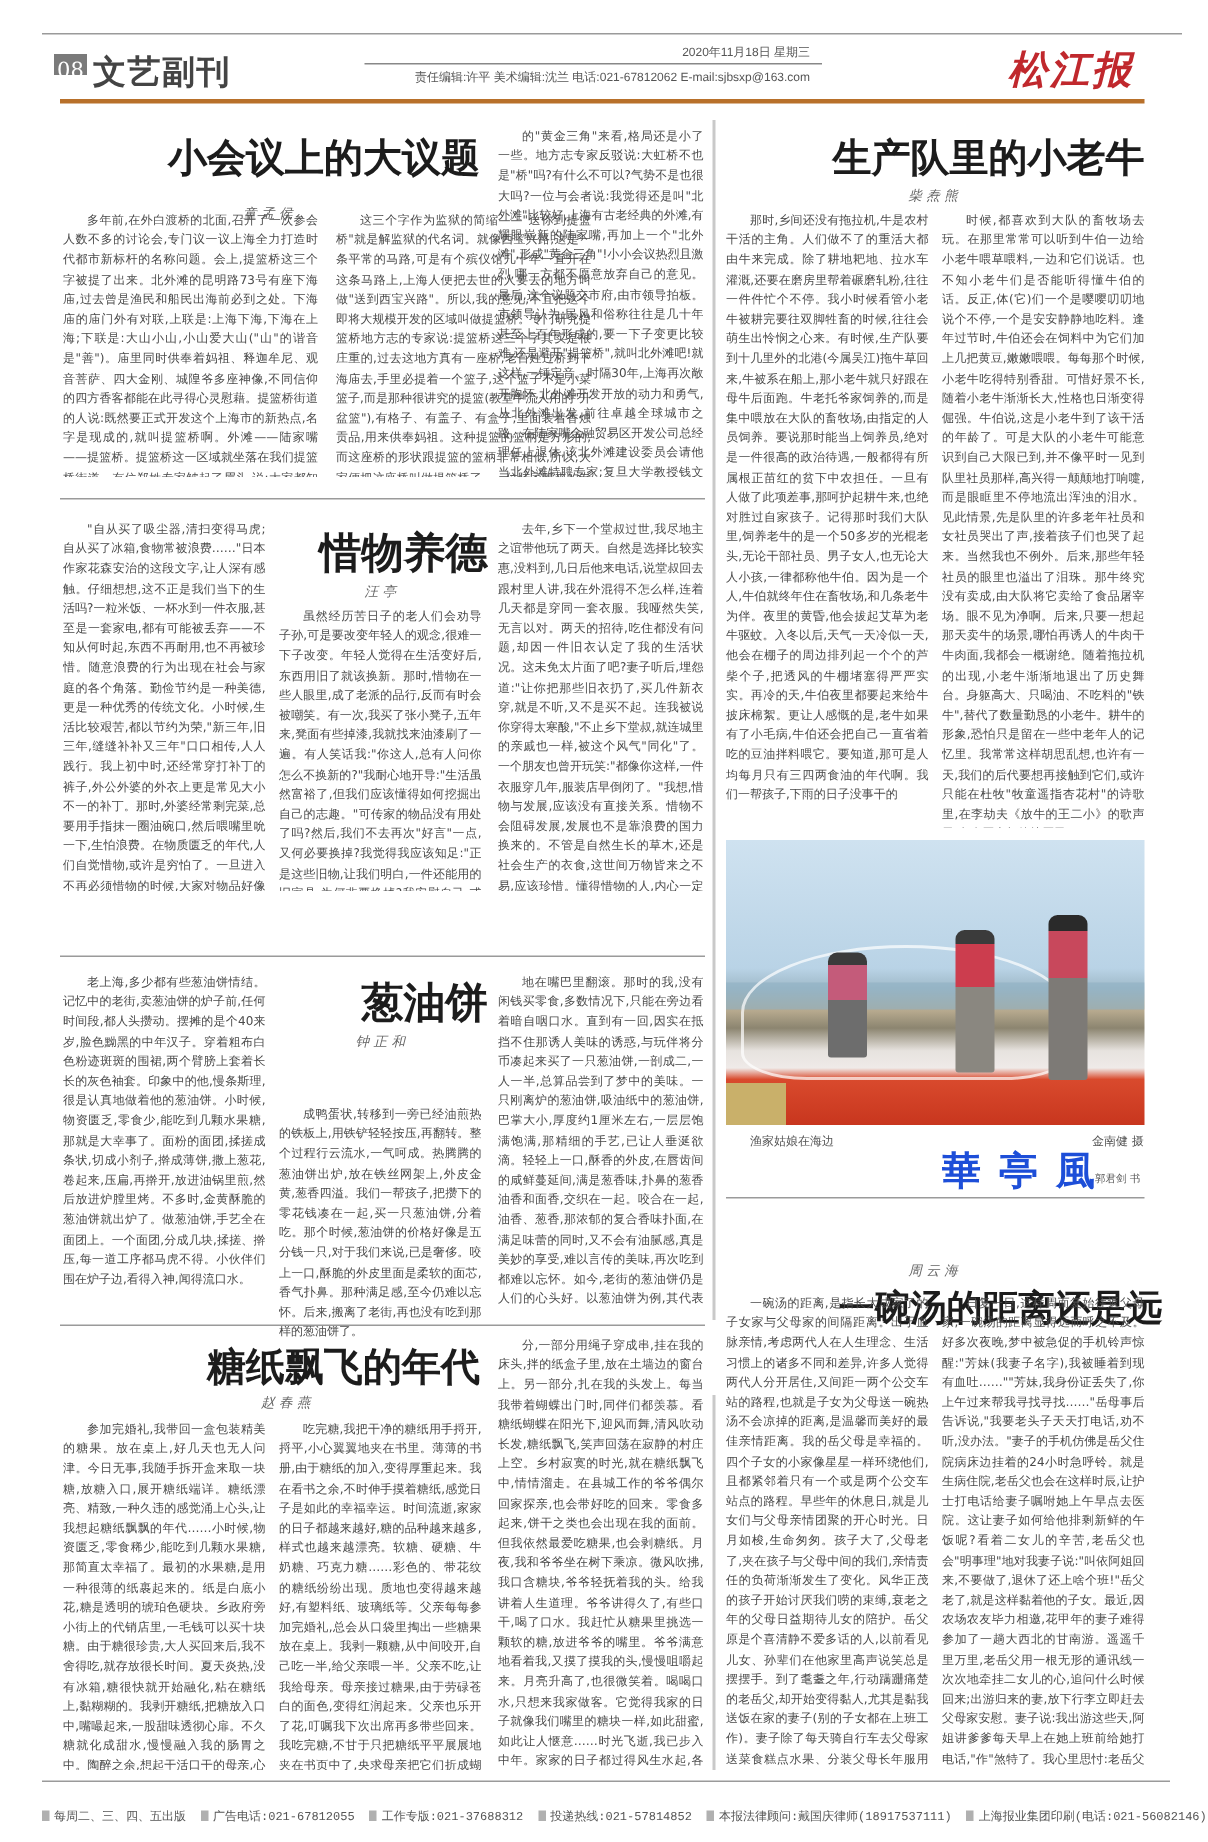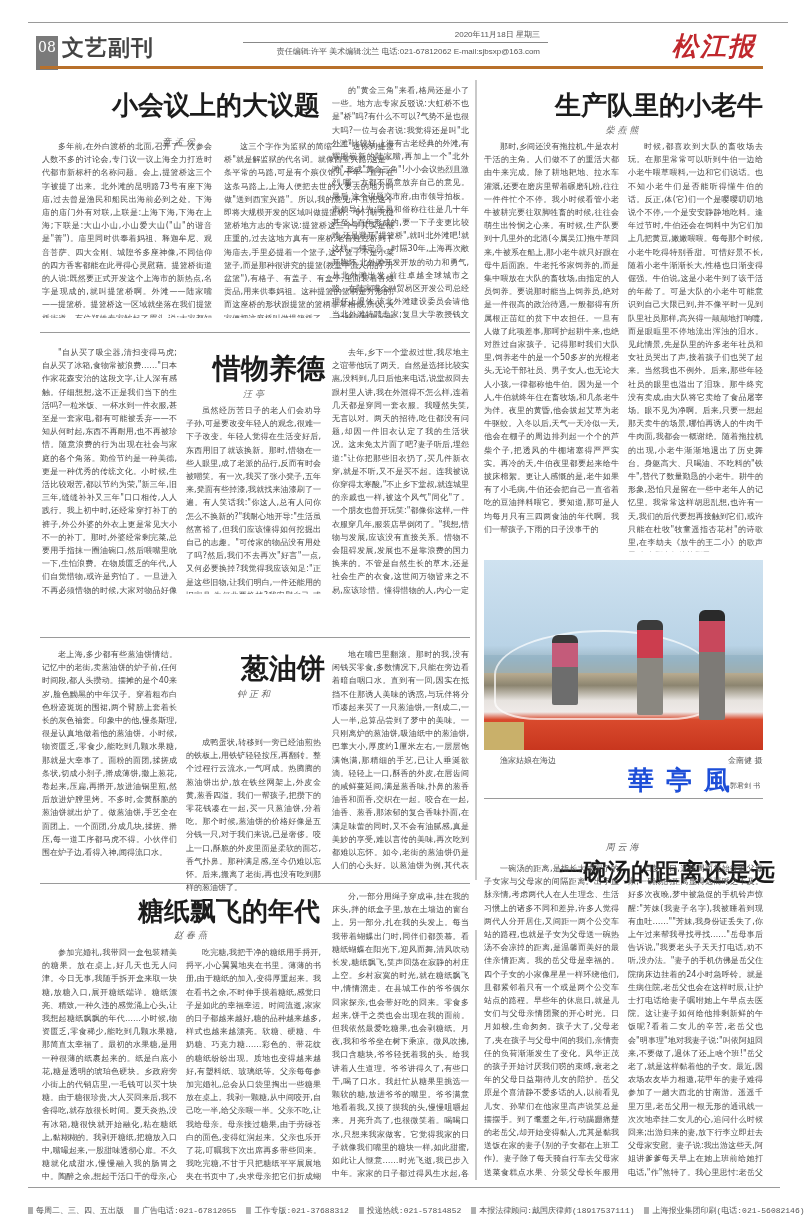--- a/index.html
+++ b/index.html
@@ -2,21 +2,21 @@
 <html><head>
 <meta charset="utf-8">
 <style>
   * { box-sizing: border-box; margin: 0; padding: 0; }
   html, body { width: 805px; height: 1228px; background: #ffffff; overflow: hidden; }
   body { font-family: "DejaVu Serif", "Liberation Serif", serif; color: #333; position: relative; }
 
   .topline { position: absolute; left: 28px; top: 22px; width: 760px; height: 1px; background: #9a9a9a; }
 
   .masthead { position: absolute; left: 28px; top: 28px; width: 760px; height: 34px; }
-  .page-no { position: absolute; left: 8px; top: 8px; width: 22px; height: 34px; background: #7a7a7a; color: #fff;
+  .page-no { position: absolute; left: 8px; top: 8px; width: 22px; height: 14px; background: #7a7a7a; color: #fff;
              font-family: "DejaVu Serif", serif; font-size: 14px; line-height: 22px; text-align: center; }
   .section-title { position: absolute; left: 34px; top: 5px; font-size: 22px; font-weight: bold; color: #444;
                    font-family: "DejaVu Serif", serif; letter-spacing: 1px; }
   .date-line { position: absolute; left: 215px; top: 14px; width: 305px; height: 1px; background: #888; }
   .date-text { position: absolute; right: 248px; top: 1px; font-size: 8px; color: #555; font-family: "Liberation Sans", sans-serif; }
   .editor-text { position: absolute; right: 248px; top: 18px; font-size: 8px; color: #555; font-family: "Liberation Sans", sans-serif; white-space: nowrap; }
   .logo { position: absolute; right: 32px; top: 1px; font-size: 26px; color: #c0282d; font-weight: bold; font-style: italic;
           font-family: "DejaVu Serif", serif; letter-spacing: 2px; }
 
   .orange-rule { position: absolute; left: 40px; top: 66px; width: 723px; height: 3px; background: #b8702a; }

